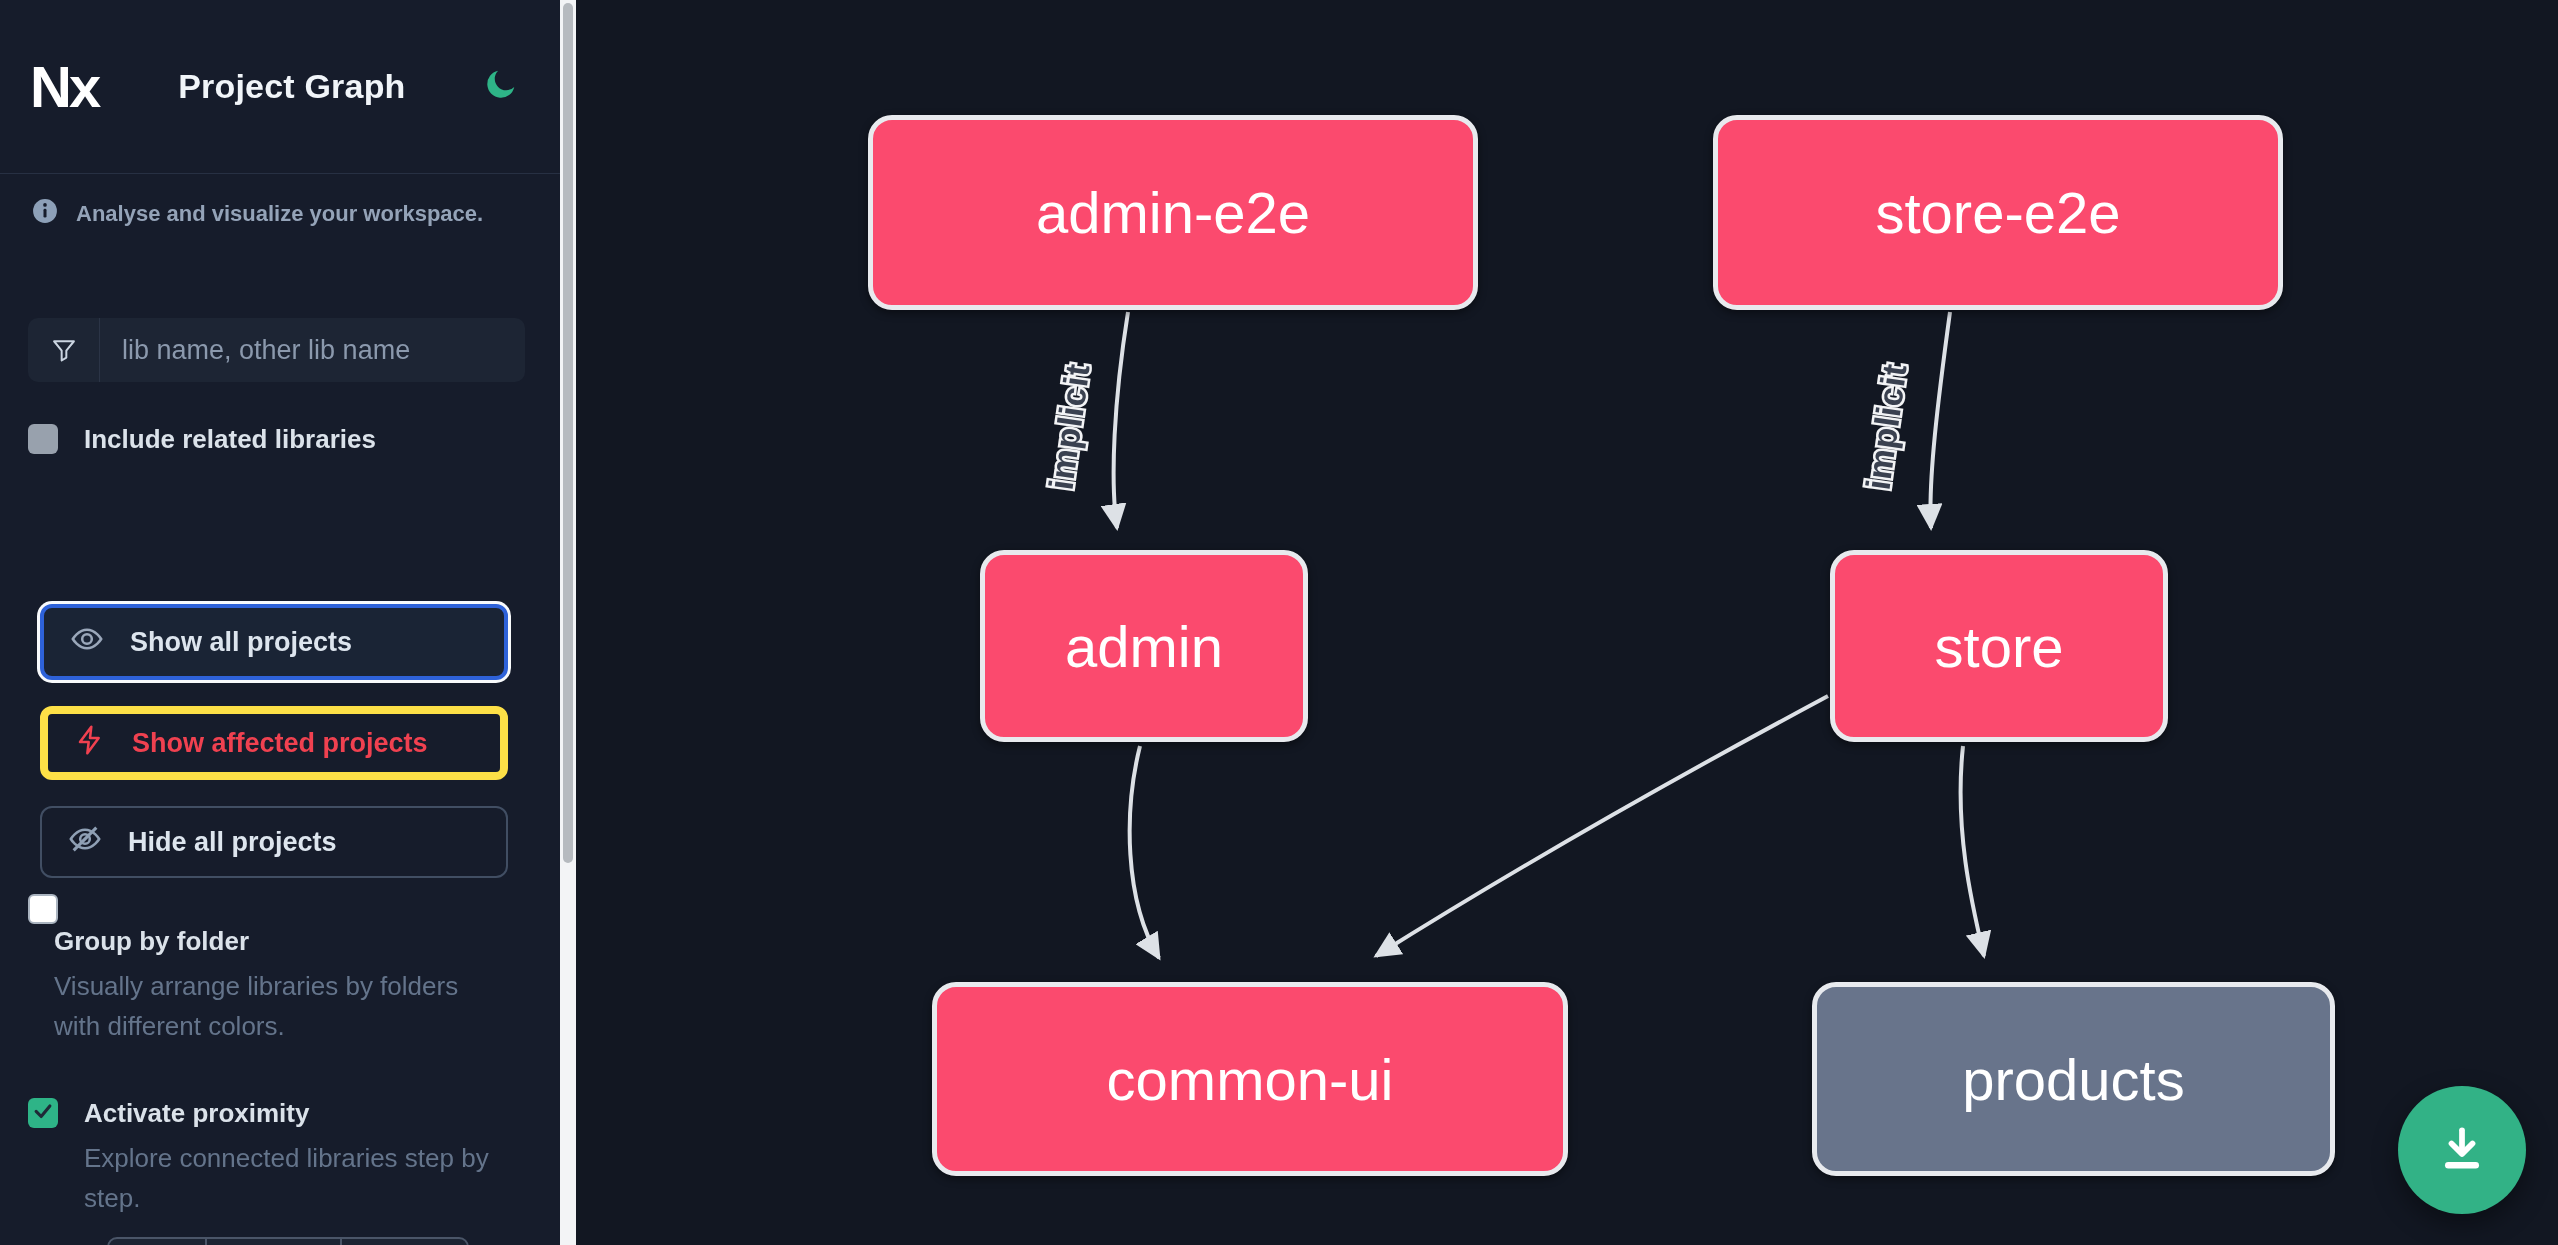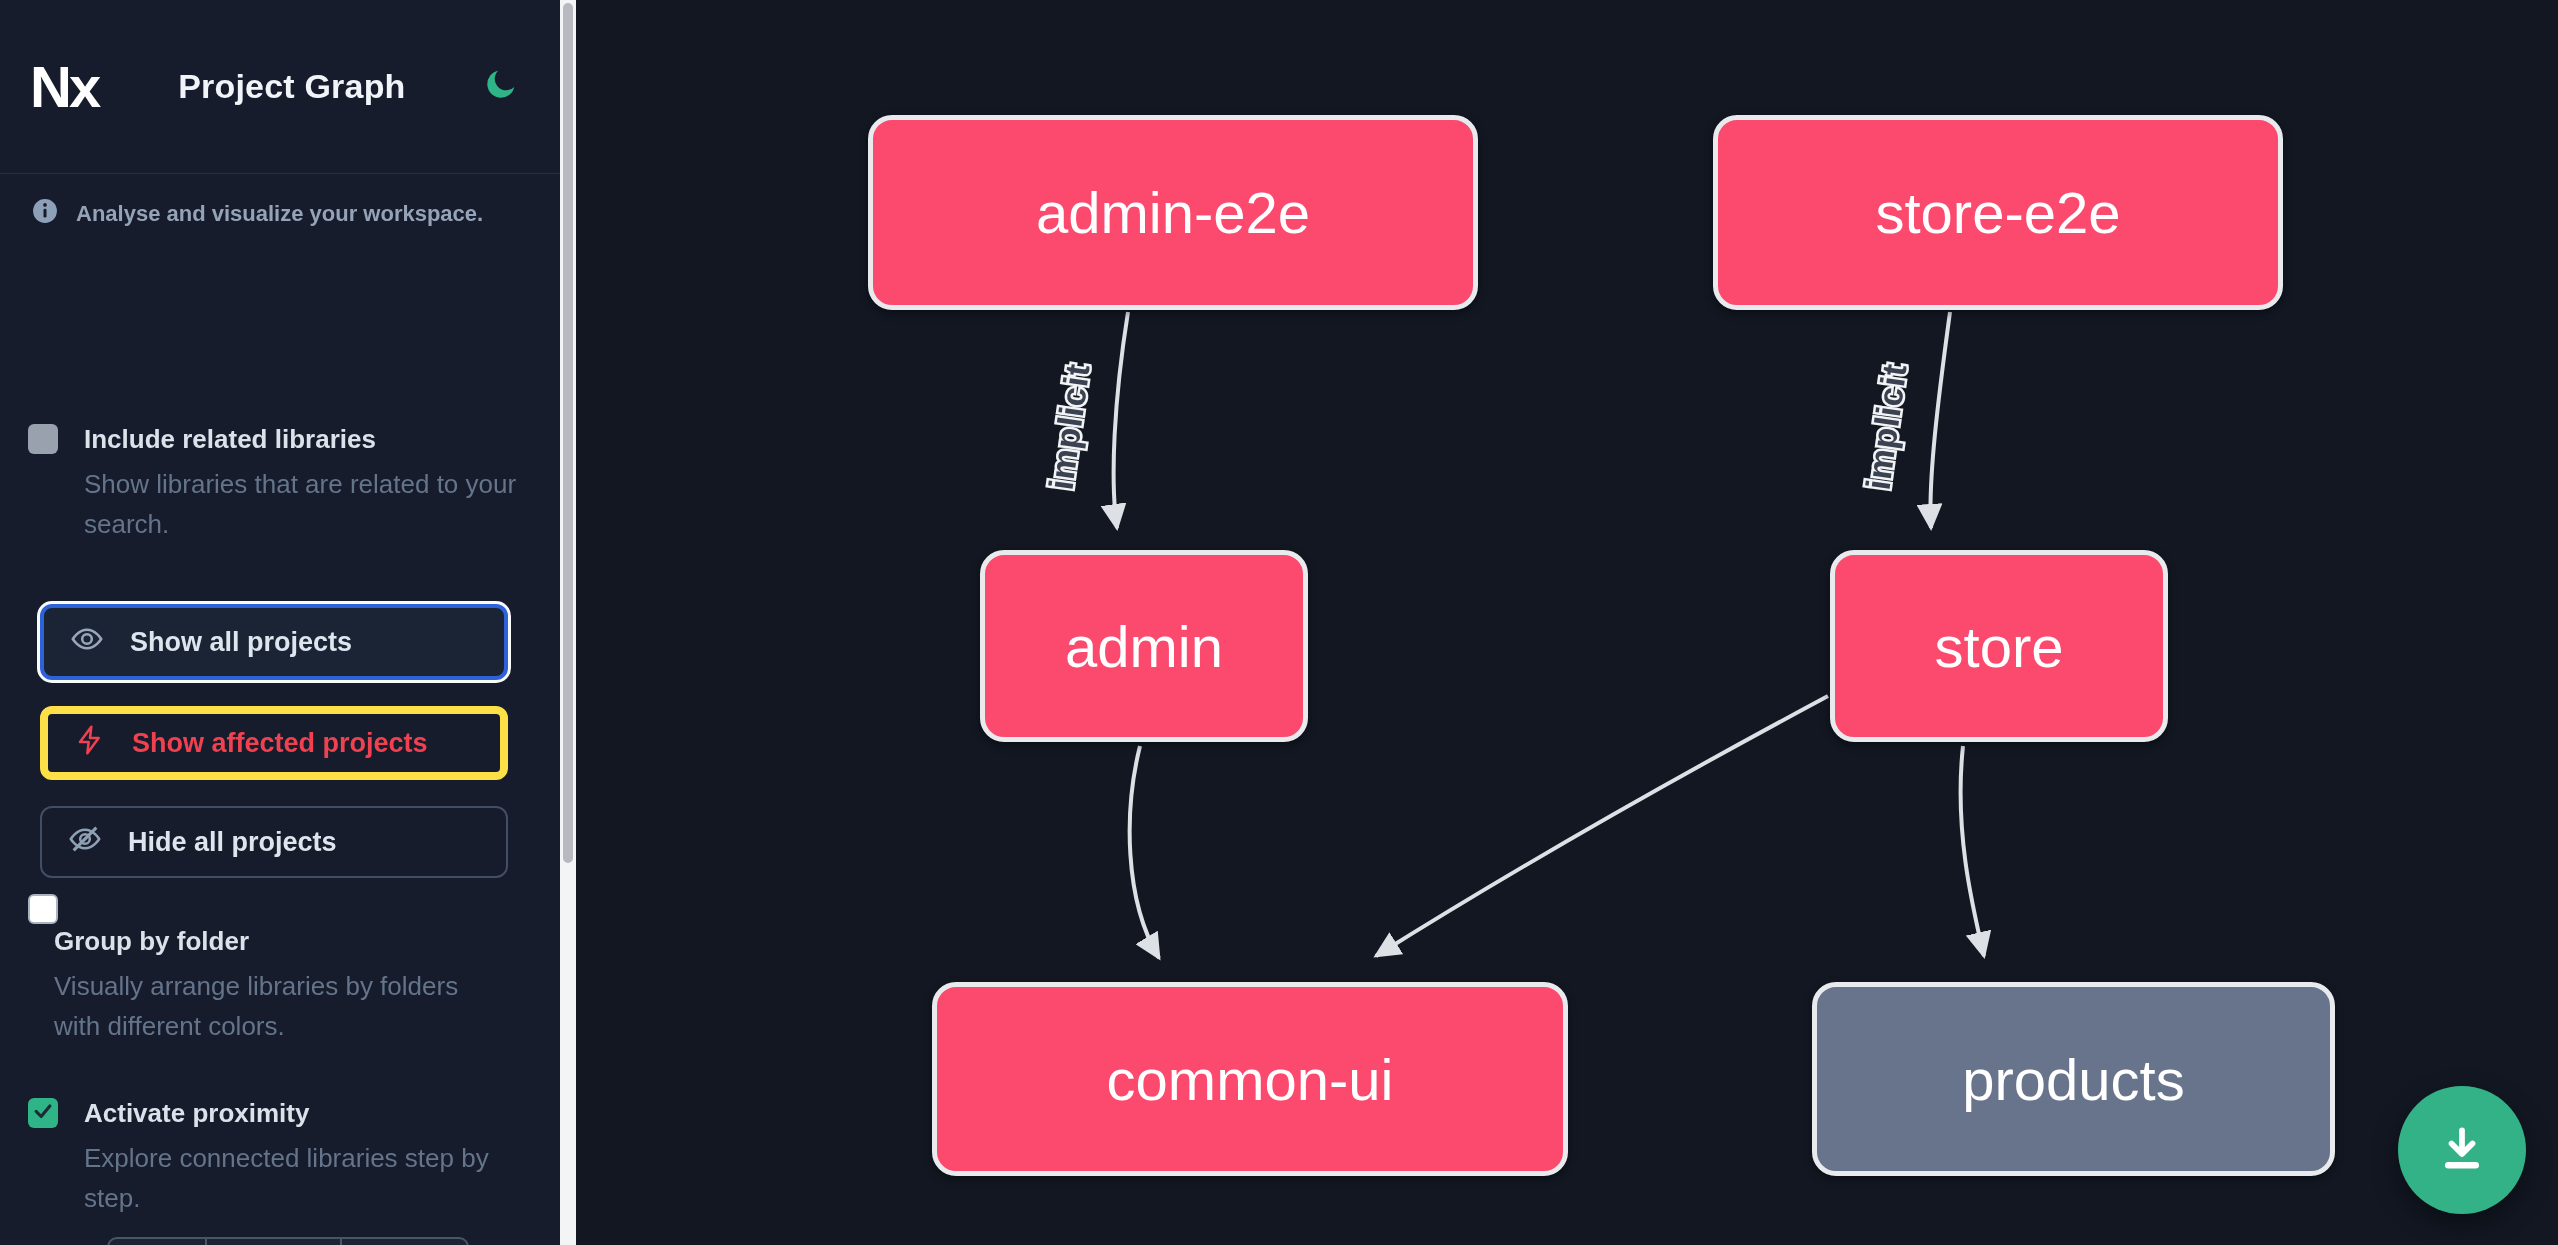--- a/index.html
+++ b/index.html
@@ -99,26 +99,33 @@
     <span>
       <svg width="26" height="26" viewBox="0 0 24 24">
           <circle cx="12" cy="12" r="11" fill="#8da0b8"></circle>
           <rect x="10.6" y="10" width="2.8" height="8" rx="1.2" fill="#161c2b"></rect>
           <circle cx="12" cy="6.4" r="1.7" fill="#161c2b"></circle>
         </svg>
     </span>
     <span>Analyse and visualize your workspace.</span>
   </div>
 
+  <div class="search-wrap">
+    <div class="search-icon-cell">
+      <svg width="28" height="28" viewBox="0 0 24 24" fill="none" stroke="#cbd5e1" stroke-width="1.7" stroke-linejoin="round">
+          <path d="M3.5 4.5h17l-6.5 8v6l-4 2.5v-8.5l-6.5-8z"></path>
+        </svg>
+    </div>
+    <input type="text" placeholder="lib name, other lib name" style="">
+  </div>
 
   <div class="toggle" id="toggle-related">
     <div class="box box-gray"></div>
     <div class="txt">
       <div class="lbl">Include related libraries</div>
-      <div class="desc">Show libraries that are related to your search.</div>
     </div>
   </div>
 
   <button class="sbtn" id="btn-show-all">
     <span>
       <svg width="34" height="34" viewBox="0 0 24 24" fill="none" stroke="#9aa7ba" stroke-width="1.8">
           <path d="M2 12s3.8-6.5 10-6.5S22 12 22 12s-3.8 6.5-10 6.5S2 12 2 12z"></path>
           <circle cx="12" cy="12" r="3.4"></circle>
         </svg>
     </span>

